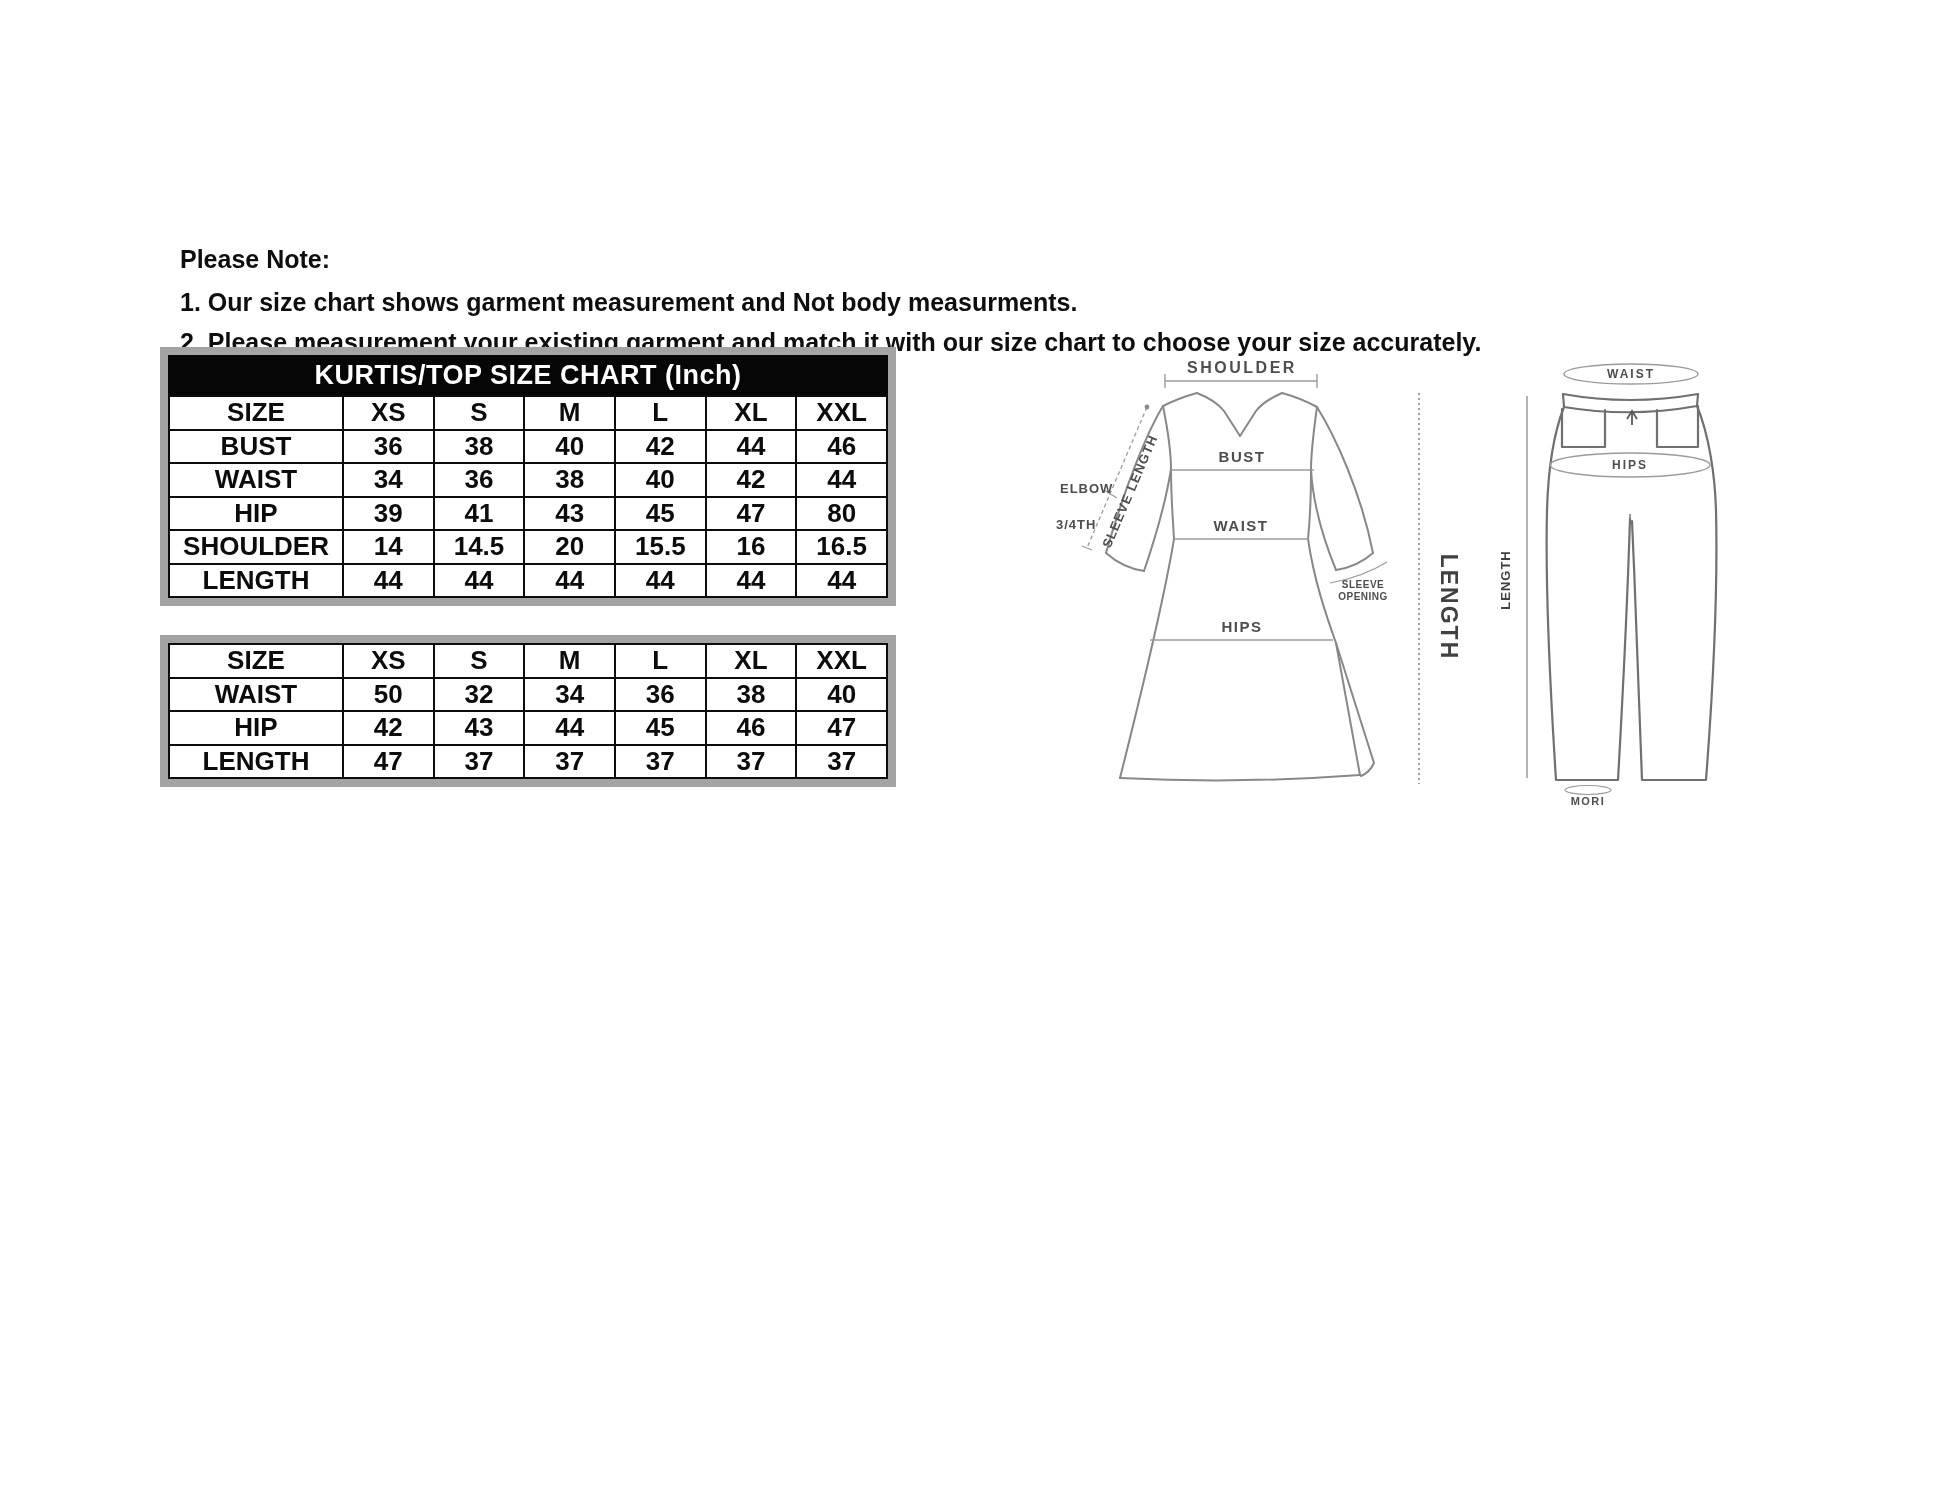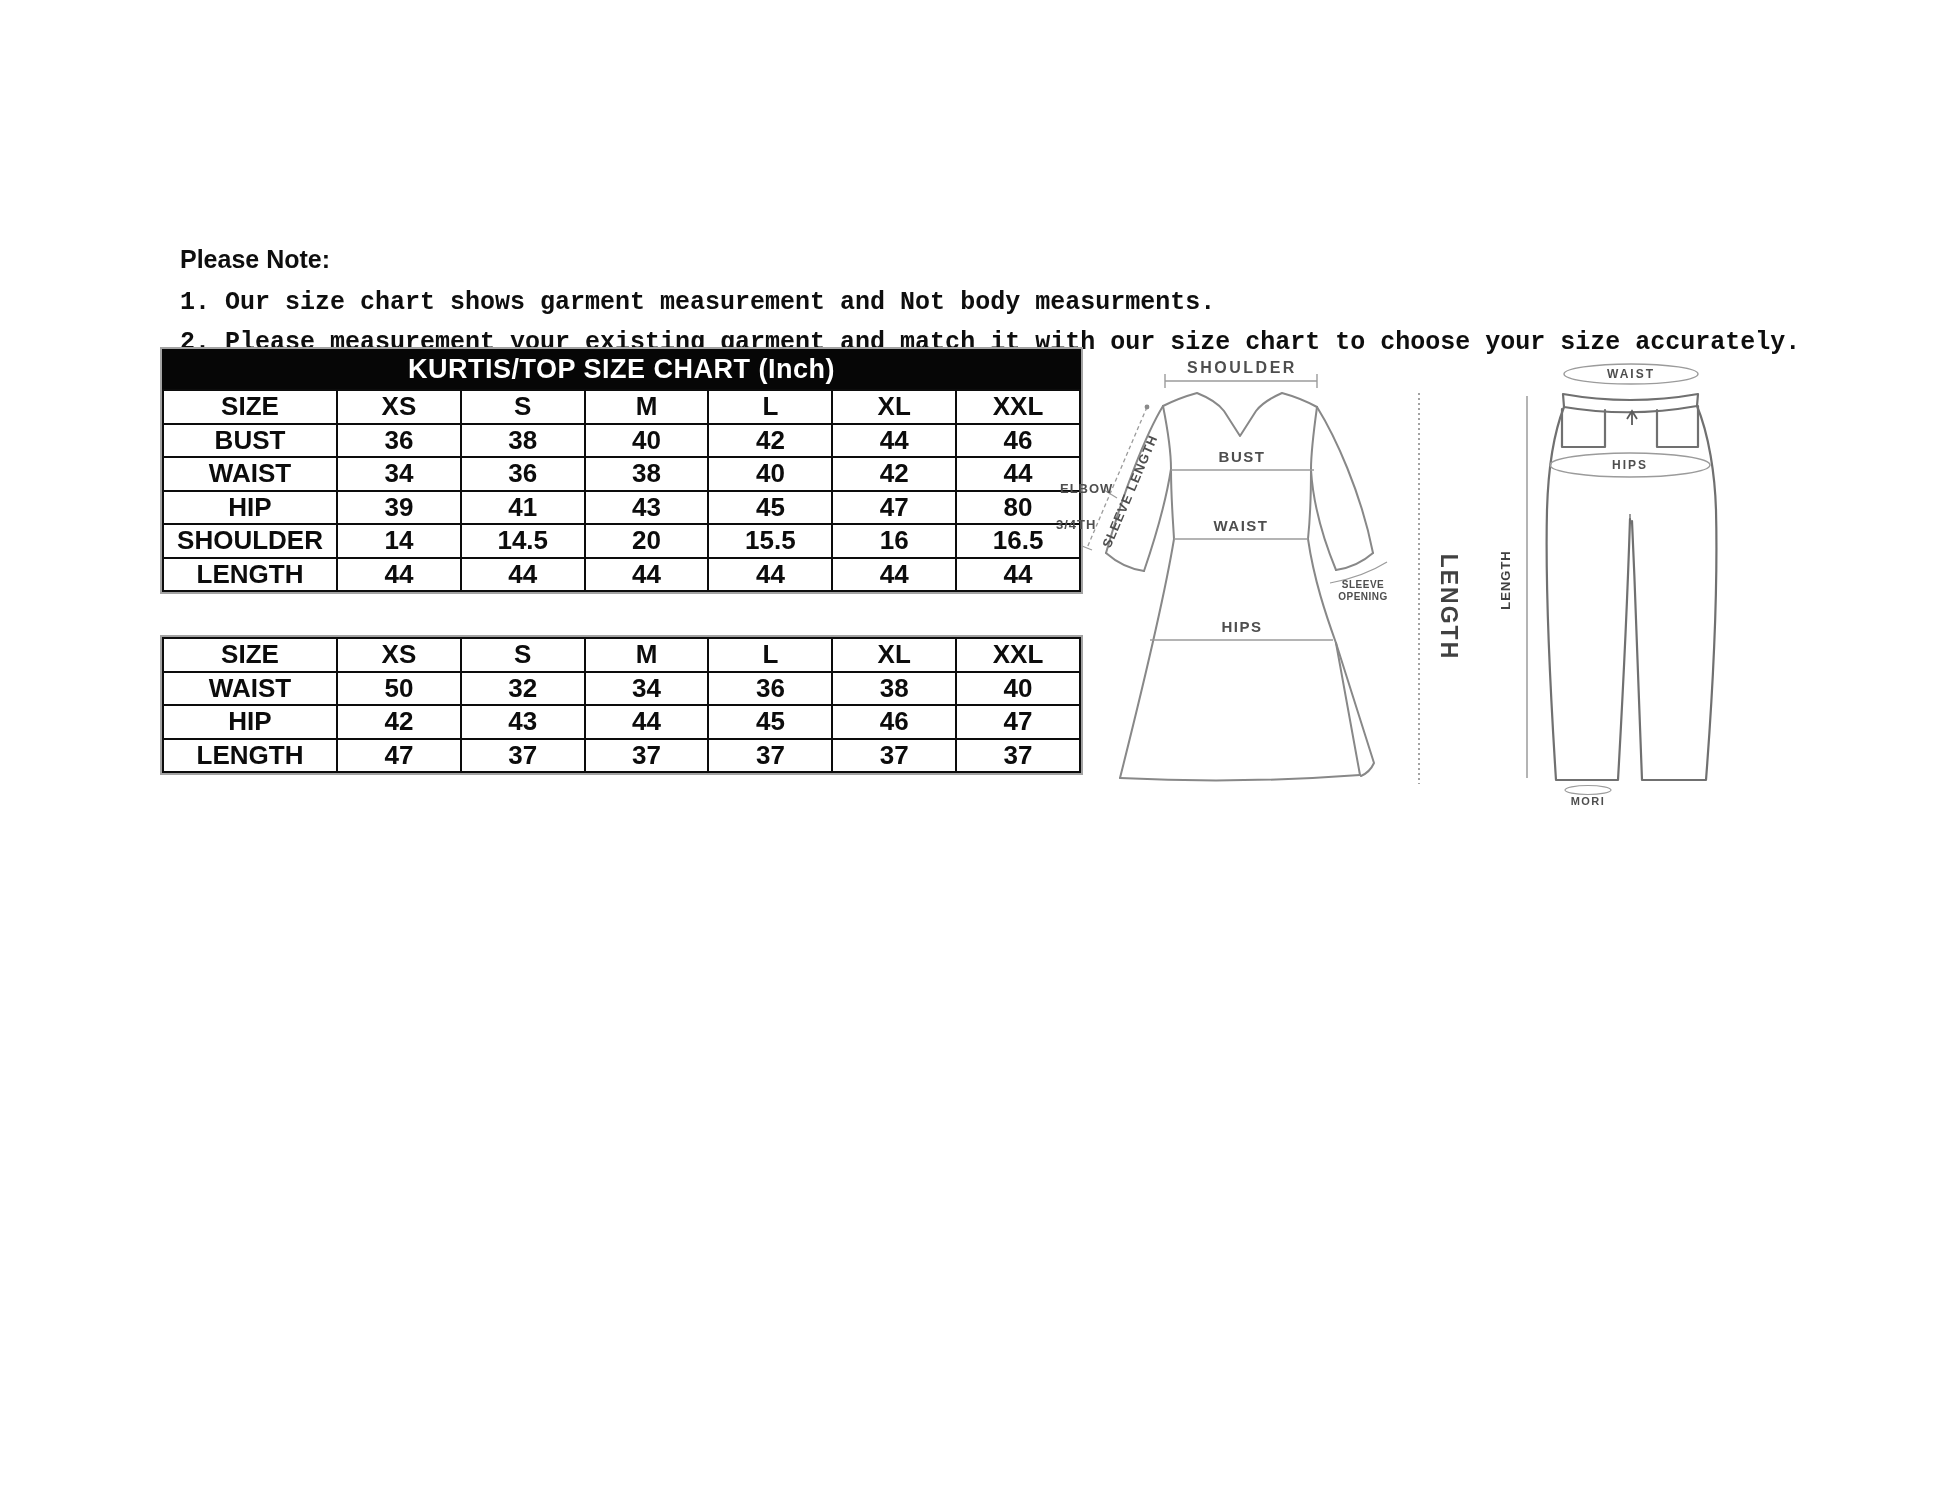--- a/index.html
+++ b/index.html
@@ -11,26 +11,26 @@
     overflow:hidden;
     font-family:"Liberation Sans", sans-serif;
   }
 
   
   .notes {
     position:absolute; left:180px; top:205px;
     color:#0e0e0e; font-weight:bold; font-size:25px;margin-top:40px;
   }
   .notes .heading { margin-bottom:14px; }
-  .notes .line    { margin-bottom:11px;font-family:Liberation Mono, monospace; }
+  .notes .line    { margin-bottom:11px; }
 
   
   .size-chart {
-    position:absolute; left:160px; width:923px;
-    border:2px solid #a3a3a3; background:#fff;
+    position:absolute; left:160px; width:736px;
+    border:8px solid #a3a3a3; background:#fff;
   }
   #table-top    { top:347px; }
   #table-bottom { top:635px; }
   .chart-title {
     background:#060606; color:#ffffff;
     height:40px; line-height:40px; text-align:center;
     font-size:27px; font-weight:bold; letter-spacing:0.5px;
   }
   .size-chart table {
     border-collapse:collapse; width:100%; table-layout:fixed;

